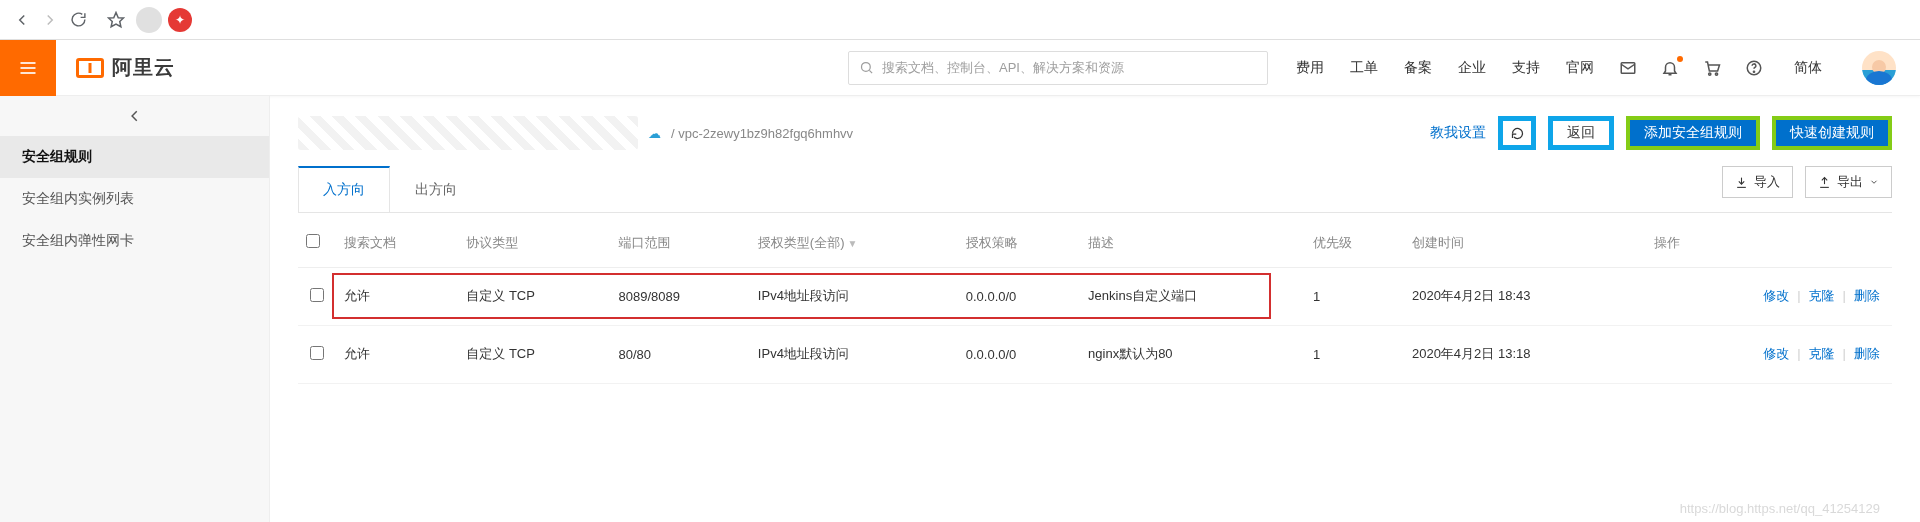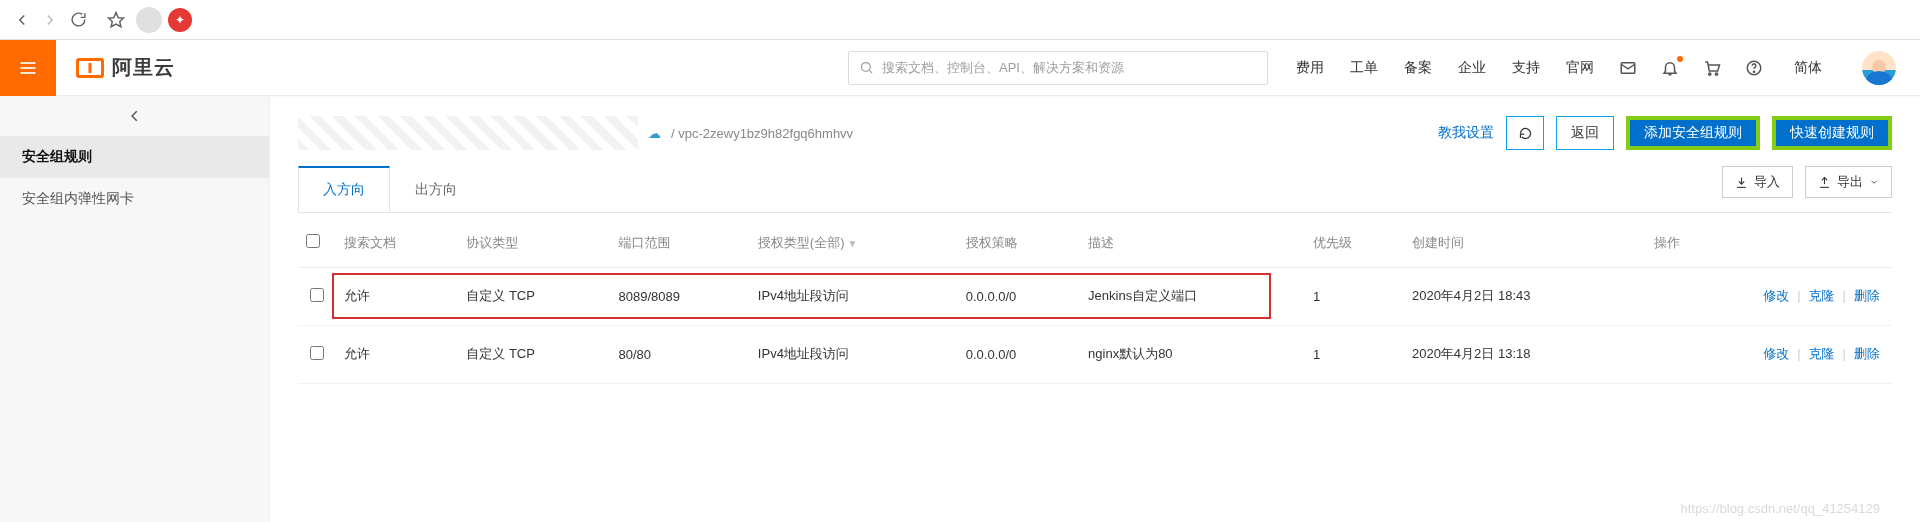--- a/index.html
+++ b/index.html
@@ -46,21 +46,21 @@
   .sb-item.active { background: #e9e9e9; color: #111; font-weight: 600; }
 
   .content { flex: 1; padding: 20px 28px 0 28px; position: relative; }
   .page-head { display: flex; align-items: center; gap: 10px; margin-bottom: 16px; }
   .sg-title-mask { width: 340px; height: 34px; background: repeating-linear-gradient(45deg,#f2f2f2,#f2f2f2 8px,#fff 8px,#fff 16px); border-radius: 3px; }
   .cloud-icon { color:#2a9fd6; font-size:13px;}
   .vpc-text { color: #888; font-size: 13px; }
   .head-right { margin-left: auto; display: flex; align-items: center; gap: 12px; }
   .link-teach { color: #0070cc; font-size: 14px; cursor: pointer; text-decoration: none; }
   .btn { height: 34px; padding: 0 14px; display: inline-flex; align-items: center; justify-content: center; font-size: 14px; cursor: pointer; border-radius: 0; }
-  .btn-default { background: #fff; border: 1px solid #0ea5e9; color: #333; }
+  .btn-default { background: #fff; border: 5px solid #0ea5e9; color: #333; }
   .btn-primary { background: #0070cc; color: #fff; border: 4px solid #84cc16; }
   .btn-icon { width: 38px; padding: 0; }
 
   .tabs-row { display: flex; align-items: flex-start; border-bottom: 1px solid #e5e5e5; }
   .tab { height: 46px; padding: 0 24px; display: flex; align-items: center; color: #666; font-size: 14px; border: 1px solid transparent; border-bottom: none; cursor: pointer; }
   .tab.active { color: #0070cc; border-color: #e5e5e5; border-top: 2px solid #0070cc; background: #fff; margin-bottom: -1px; }
   .tabs-right { margin-left: auto; display: flex; gap: 12px; padding-bottom: 8px; }
   .mini-btn { height: 32px; padding: 0 12px; border: 1px solid #ccc; background: #fff; display: inline-flex; align-items: center; gap: 6px; font-size: 13px; cursor: pointer; }
 
   table.rules { width: 100%; border-collapse: collapse; font-size: 13px; margin-top: 6px; }
@@ -171,20 +171,23 @@
 <div class="layout">
 
   <div class="sidebar">
     <div class="sb-back">
       <svg width="14" height="14" viewBox="0 0 24 24" fill="none" stroke="currentColor" stroke-width="2.5">
           <polyline points="15 4 7 12 15 20"></polyline>
         </svg>
     </div>
     <div class="sb-item active">
         <span>安全组规则</span>
+      </div>
+    <div class="sb-item">
+        <span>安全组内实例列表</span>
       </div>
     <div class="sb-item">
         <span>安全组内弹性网卡</span>
       </div>
   </div>
 
   <div class="content">
     <div class="page-head">
       <div class="sg-title-mask"></div>
       <span class="cloud-icon">☁</span>
@@ -272,15 +275,15 @@
               <td>nginx默认为80</td>
               <td>1</td>
               <td>2020年4月2日 13:18</td>
               <td class="col-ops"><span class="op-link">修改</span><span class="op-sep">|</span><span class="op-link">克隆</span><span class="op-sep">|</span><span class="op-link">删除</span></td>
             </tr>
           </tbody>
       </table>
       <div id="highlight-box" class="hl-box" style="left: 34px; top: 54px; width: 939.016px; height: 46px;"></div>
     </div>
 
-    <div class="watermark">https://blog.csdn.net/qq_41254129</div>
+    <div class="watermark">https://blog.https.net/qq_41254129</div>
   </div>
 </div>
 
 </body></html>

